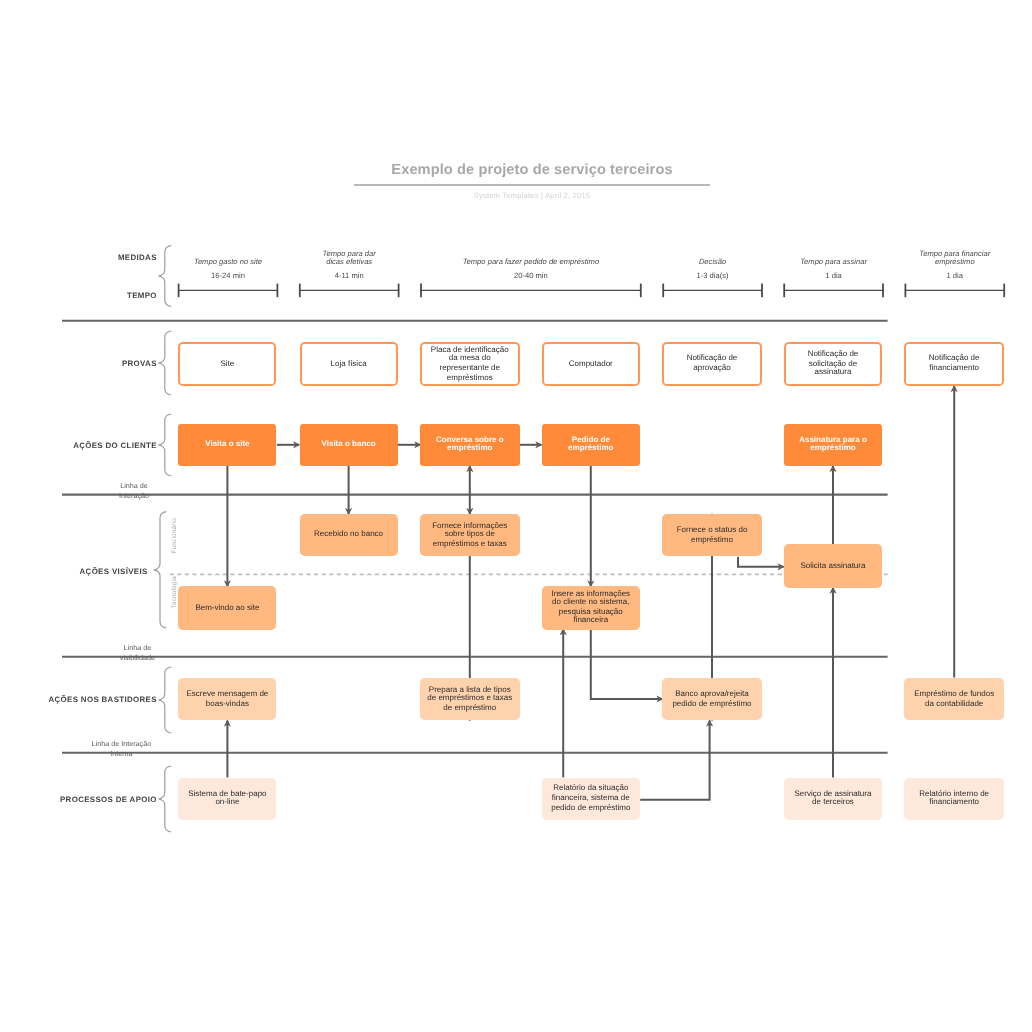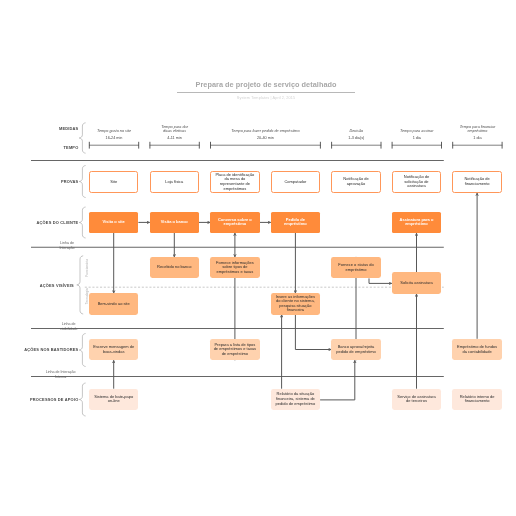--- a/index.html
+++ b/index.html
@@ -28,21 +28,21 @@
   .ev{background:#fff;border:0.8px solid #ff9759;color:#2a2a2a;font-size:4.0px;}
   .cli{background:#ff8b3a;color:#fff;font-size:4.0px;font-weight:bold;border-radius:1.6px;}
   .vis{background:#ffb880;color:#2a2a2a;font-size:4.0px;}
   .bak{background:#ffd2ae;color:#2a2a2a;font-size:4.0px;}
   .sup{background:#fee8dc;color:#2a2a2a;font-size:4.0px;}
 </style>
 </head>
 <body>
 
 <div id="stage">
-  <div class="abs" id="title">Prepara de projeto de serviço detalhado</div>
+  <div class="abs" id="title">Exemplo de projeto de serviço terceiros</div>
   <div class="abs" id="title-rule"></div>
   <div class="abs" id="subtitle">System Templates  |  April 2, 2015</div>
   <svg id="svgroot" class="abs" style="left:0;top:0;" width="516" height="516">
       <line x1="31" y1="160.4" x2="443.8" y2="160.4" stroke="#666" stroke-width="1.05"></line>
       <line x1="31" y1="247.3" x2="443.8" y2="247.3" stroke="#666" stroke-width="1.05"></line>
       <line x1="31" y1="328.4" x2="443.8" y2="328.4" stroke="#666" stroke-width="1.05"></line>
       <line x1="31" y1="376.4" x2="443.8" y2="376.4" stroke="#666" stroke-width="1.05"></line>
       <line x1="84.8" y1="287.2" x2="443.8" y2="287.2" stroke="#bdbdbd" stroke-width="0.8" stroke-dasharray="2.1 1.7"></line>
       <path d="M 85.60000000000001 122.8 C 84 123 82.4 124 82.4 126 L 82.4 134.8 C 82.4 136.8 80.80000000000001 137.8 79.2 138 C 80.80000000000001 138.2 82.4 139.2 82.4 141.2 L 82.4 150 C 82.4 152 84 153 85.60000000000001 153.2" fill="none" stroke="#9d9d9d" stroke-width="0.6"></path>
       <path d="M 85.60000000000001 165.5 C 84 165.7 82.4 166.7 82.4 168.7 L 82.4 178.3 C 82.4 180.3 80.80000000000001 181.3 79.2 181.5 C 80.80000000000001 181.7 82.4 182.7 82.4 184.7 L 82.4 194.3 C 82.4 196.3 84 197.3 85.60000000000001 197.5" fill="none" stroke="#9d9d9d" stroke-width="0.6"></path>

